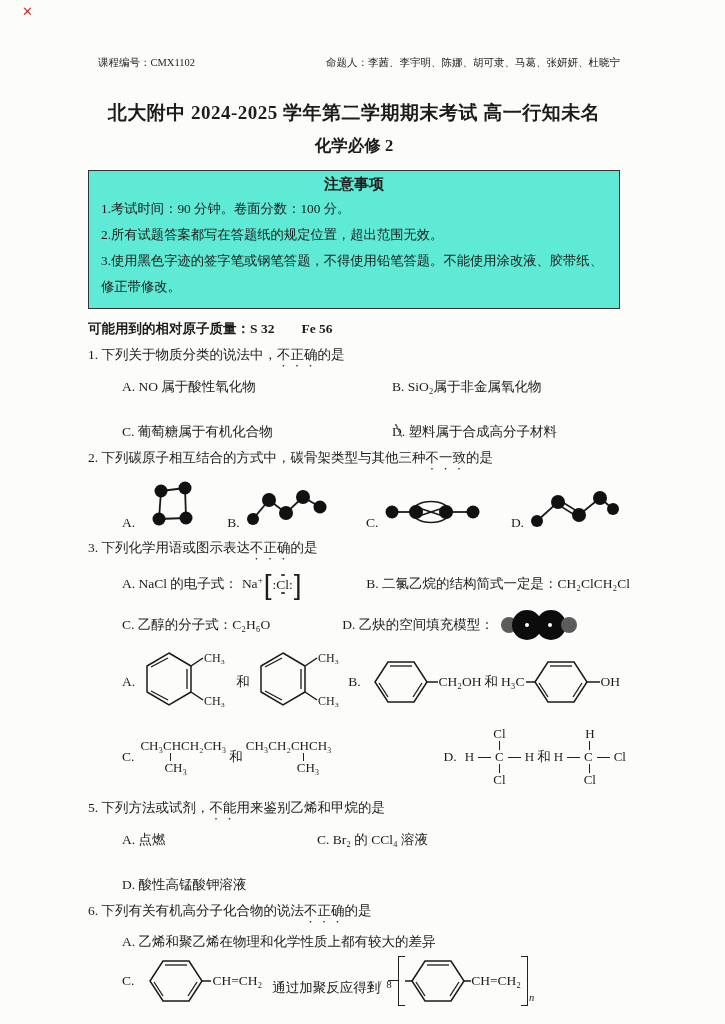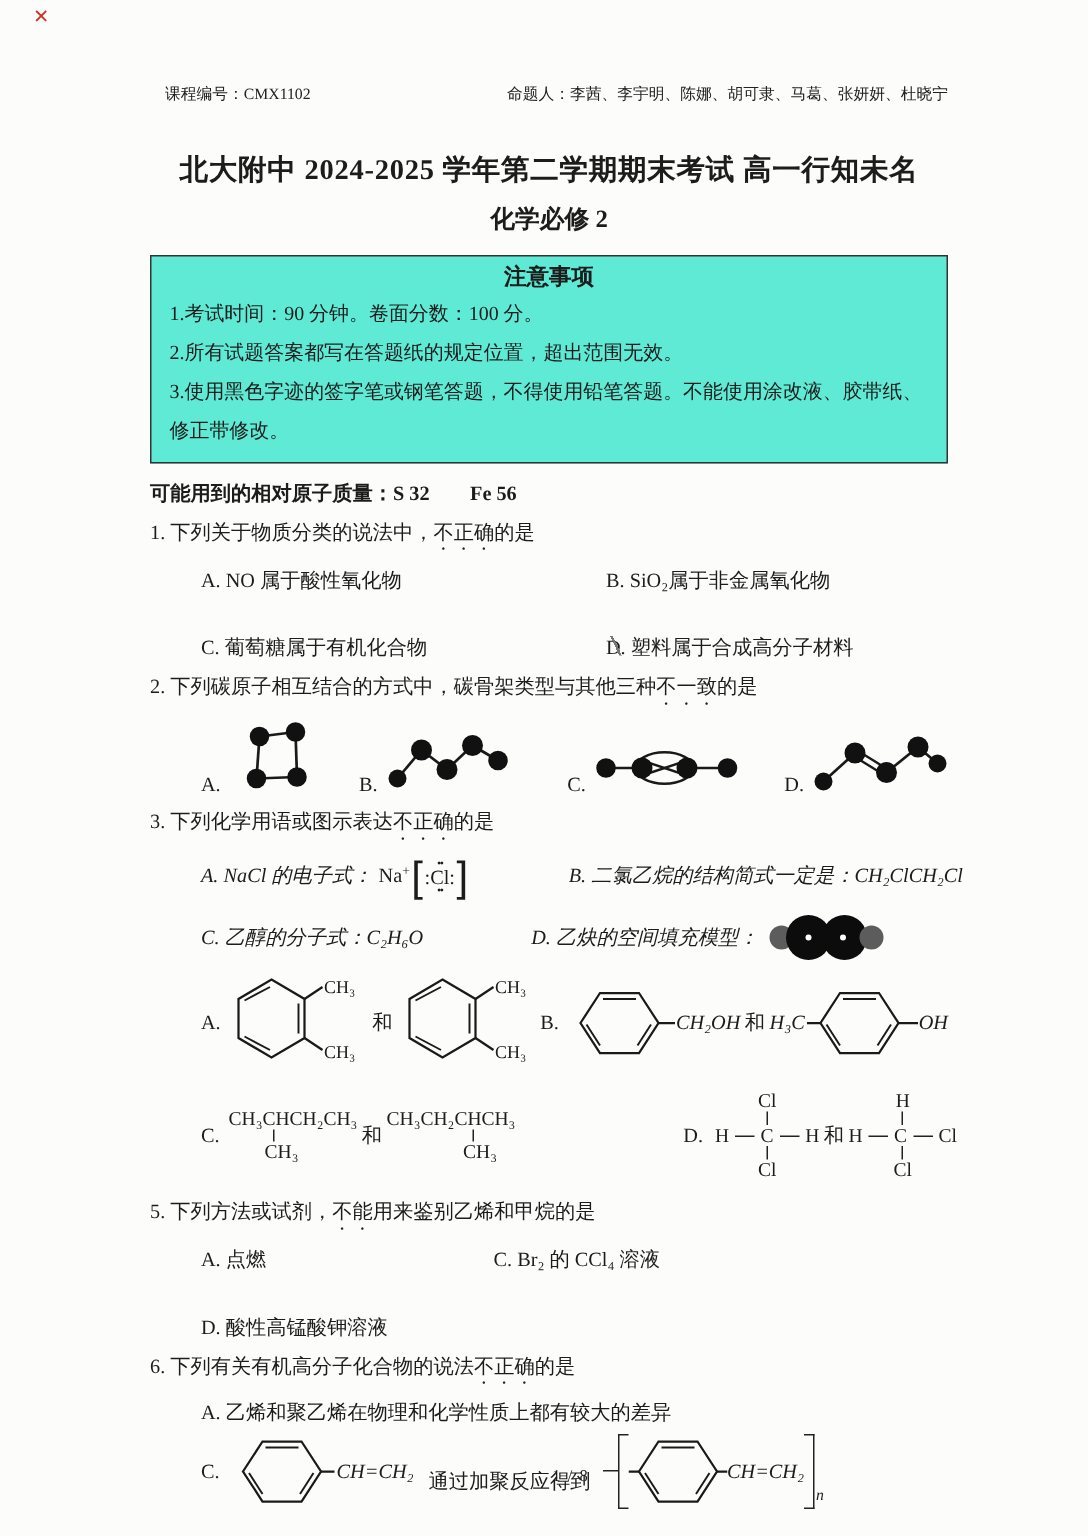--- a/index.html
+++ b/index.html
@@ -1,20 +1,20 @@
 <!DOCTYPE html>
 <html><head>
 <meta charset="utf-8">
 <style>
   html,body{margin:0;padding:0;background:#e9e9e9;}
   .page{position:relative;width:725px;height:1024px;margin:0 auto;background:#fcfcfa;
         font-family:"Liberation Serif","DejaVu Serif",serif;color:#1c1c1c;overflow:hidden;}
   .corner-mark{position:absolute;left:22px;top:4px;color:#d03028;font-size:13px;
                font-family:"DejaVu Sans",sans-serif;}
-  .content{position:absolute;left:100px;width:532px;top:0;}
+  .content{position:absolute;left:88px;width:532px;top:0;}
   .meta-row{display:flex;justify-content:space-between;margin-top:56px;font-size:10.5px;color:#222;}
   .meta-left{padding-left:10px;}
   .title{margin-top:30px;text-align:center;font-size:19px;font-weight:bold;letter-spacing:.5px;}
   .subtitle{margin-top:9px;text-align:center;font-size:16.5px;font-weight:bold;}
   .notice{margin-top:13px;border:1.6px solid #333;padding:4px 12px 8px;background:#5eead4;}
   .notice-title{text-align:center;font-size:15px;font-weight:bold;margin-bottom:2px;}
   .notice-line{font-size:13.3px;line-height:1.95;}
   .atomic{margin-top:11px;font-size:13.5px;font-weight:bold;}
   .q{font-size:13.5px;}
   .stem{margin-top:7px;line-height:1.5;}
@@ -43,21 +43,21 @@
   .sfm{position:relative;display:inline-block;width:78px;height:36px;vertical-align:middle;margin-left:6px;}
   .sfm i{position:absolute;border-radius:50%;}
   .sfm .h1{left:1px;top:10px;width:16px;height:16px;background:#5c5c5c;}
   .sfm .c1{left:12px;top:3px;width:30px;height:30px;background:#0c0c0c;}
   .sfm .c2{left:36px;top:3px;width:30px;height:30px;background:#0c0c0c;}
   .sfm .h2{left:61px;top:10px;width:16px;height:16px;background:#5c5c5c;}
   .sfm .hl{left:25px;top:16px;width:4px;height:4px;background:#fff;}
   .sfm .hl2{left:48px;top:16px;width:4px;height:4px;background:#fff;}
   
   .strow{display:flex;align-items:center;margin:4px 0 0 34px;}
-  .chemtxt{white-space:nowrap;font-style:italic;}
+  .chemtxt{white-space:nowrap;}
   .and{margin:0 3px;}
   
   .cond{display:inline-flex;flex-direction:column;align-items:flex-start;line-height:1.12;font-size:13px;white-space:nowrap;}
   .cvl{width:1.1px;height:8px;background:#222;}
   .o1{margin-left:30px;}.o2{margin-left:57px;}
   
   .cross{display:inline-flex;flex-direction:column;align-items:center;line-height:1.1;font-size:13px;}
   .xvl{width:1.2px;height:9px;background:#222;}
   .xmid{display:inline-flex;align-items:center;}
   .xhl{width:13px;height:1.2px;background:#222;margin:0 4px;}

